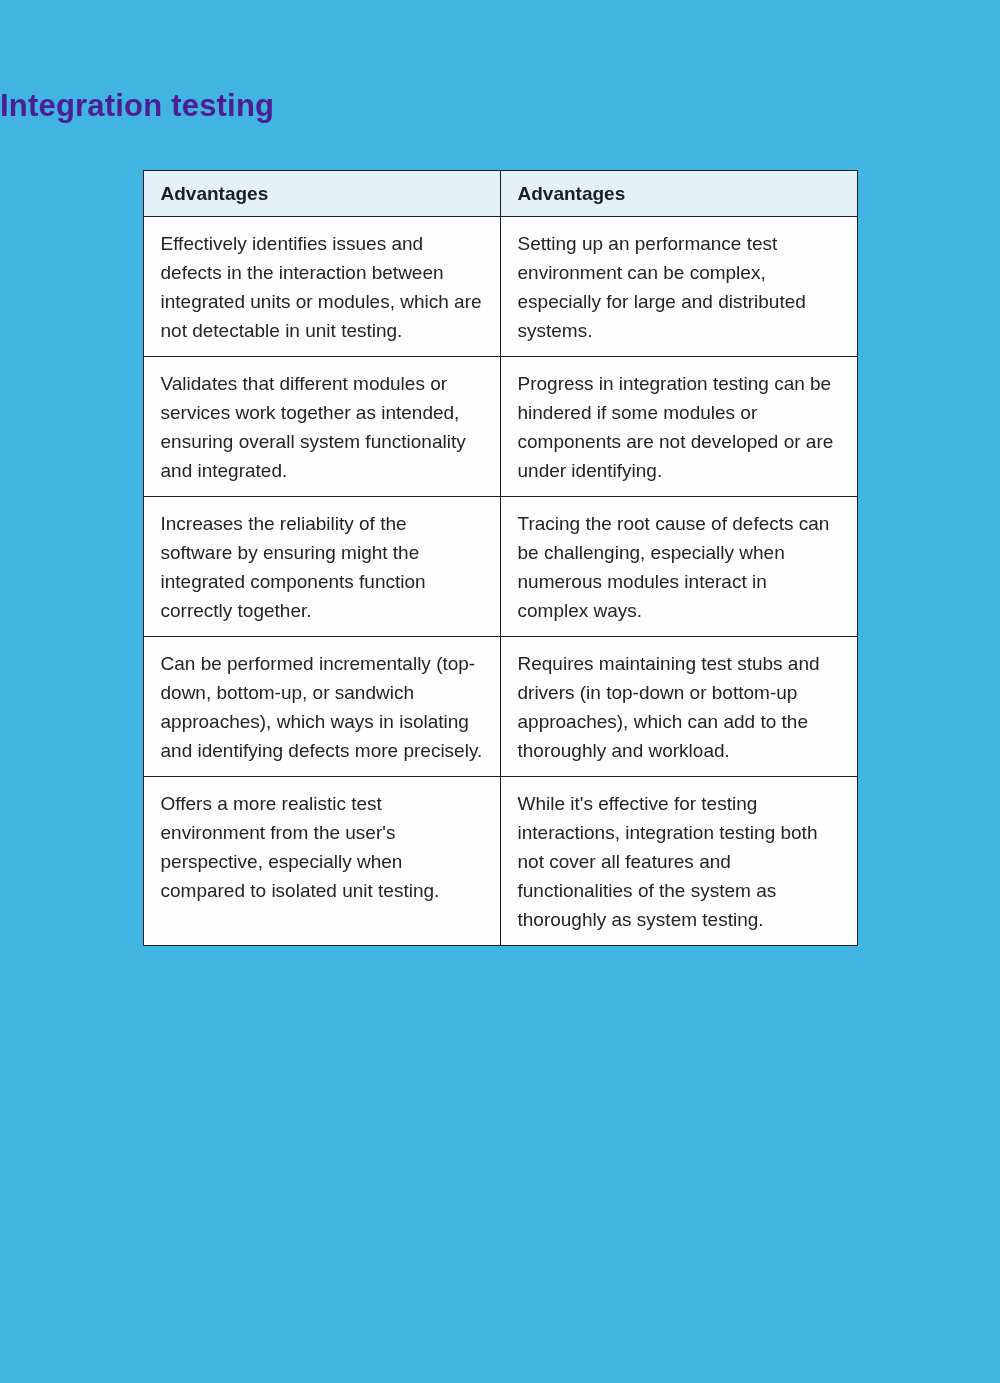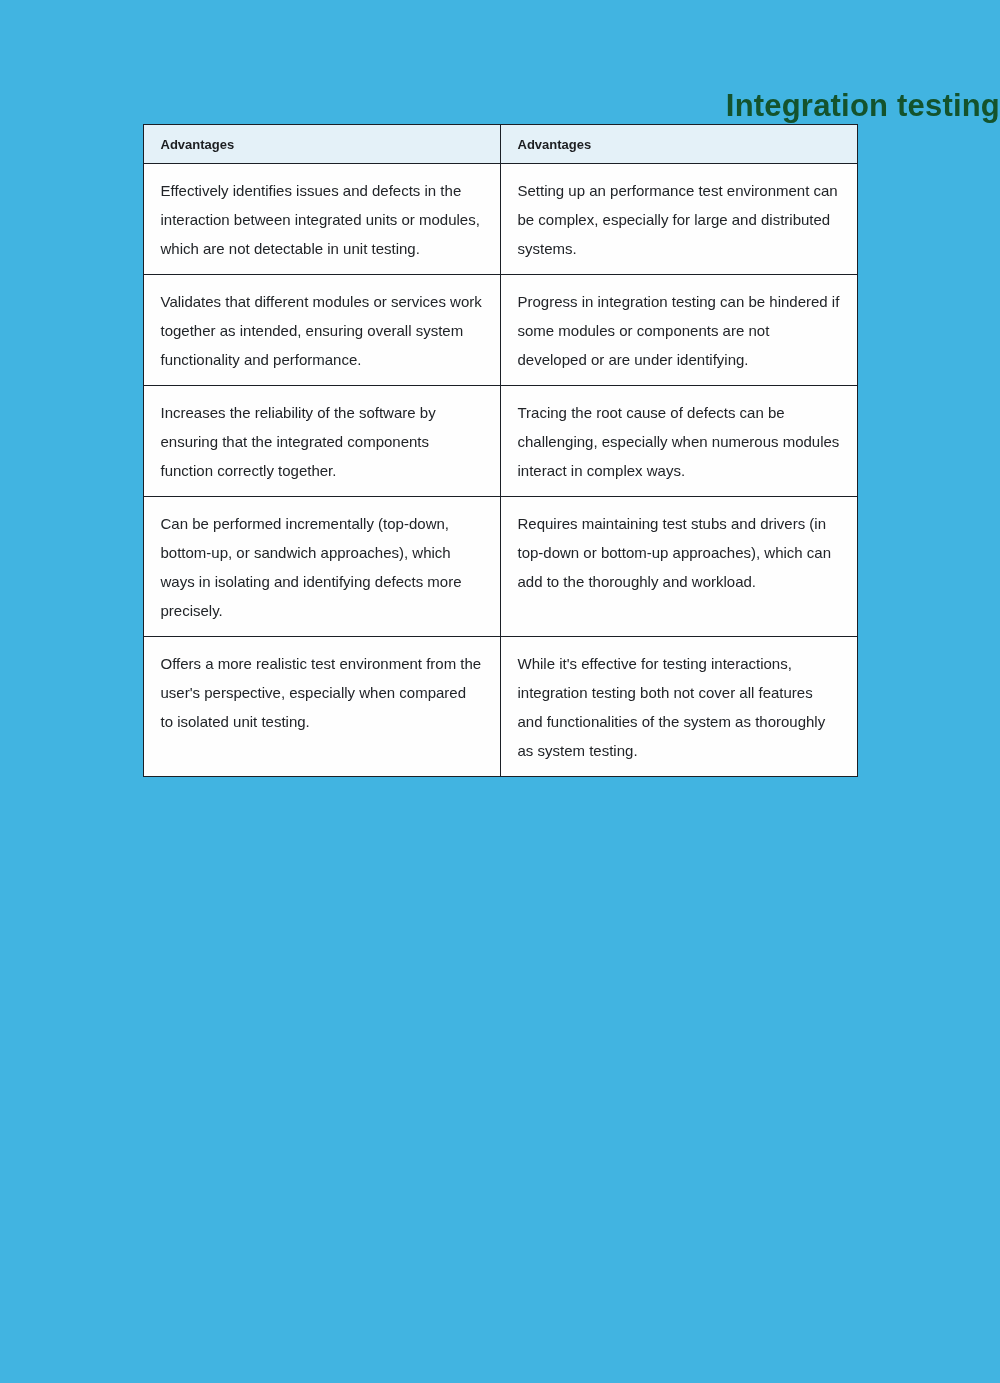--- a/index.html
+++ b/index.html
@@ -9,50 +9,51 @@
     background: #41B4E1;
     font-family: "Liberation Sans", "DejaVu Sans", sans-serif;
     overflow: hidden;
   }
   .page {
     width: 1000px;
     height: 1383px;
     padding-top: 88px;
   }
   .title {
-    text-align: right;
-    color: #14532d;
+    text-align: left;
+    color: #4c1d95;
     font-size: 31px;
     font-weight: 700;
     letter-spacing: 0.2px;
+    margin-bottom: 46px;
   }
   table.compare-table {
     width: 715px;
     margin: 0 auto;
     border-collapse: collapse;
     table-layout: fixed;
   }
   .compare-table th,
   .compare-table td {
     border: 1.5px solid #1B1F26;
     vertical-align: top;
     text-align: left;
     width: 50%;
   }
   .compare-table th {
     background: #E4F1F8;
     color: #1C1E21;
-    font-size: 13px;
+    font-size: 19px;
     font-weight: 700;
     padding: 12px 17px 11px 17px;
   }
   .compare-table td {
     background: #FEFEFE;
     color: #212428;
-    font-size: 15px;
+    font-size: 19px;
     font-weight: 400;
     line-height: 29px;
     padding: 12px 17px 11px 17px;
   }
 </style>
 </head>
 <body>
 
 <div class="page">
   <h1 class="title">Integration testing</h1>
@@ -63,25 +64,25 @@
         <th>Advantages</th>
         <th>Advantages</th>
       </tr>
     </thead>
     <tbody>
       <tr>
         <td>Effectively identifies issues and defects in the interaction between integrated units or modules, which are not detectable in unit testing.</td>
         <td>Setting up an performance test environment can be complex, especially for large and distributed systems.</td>
       </tr>
       <tr>
-        <td>Validates that different modules or services work together as intended, ensuring overall system functionality and performance.</td>
+        <td>Validates that different modules or services work together as intended, ensuring overall system functionality and integrated.</td>
         <td>Progress in integration testing can be hindered if some modules or components are not developed or are under identifying.</td>
       </tr>
       <tr>
-        <td>Increases the reliability of the software by ensuring that the integrated components function correctly together.</td>
+        <td>Increases the reliability of the software by ensuring might the integrated components function correctly together.</td>
         <td>Tracing the root cause of defects can be challenging, especially when numerous modules interact in complex ways.</td>
       </tr>
       <tr>
         <td>Can be performed incrementally (top-down, bottom-up, or sandwich approaches), which ways in isolating and identifying defects more precisely.</td>
         <td>Requires maintaining test stubs and drivers (in top-down or bottom-up approaches), which can add to the thoroughly and workload.</td>
       </tr>
       <tr>
         <td>Offers a more realistic test environment from the user's perspective, especially when compared to isolated unit testing.</td>
         <td>While it's effective for testing interactions, integration testing both not cover all features and functionalities of the system as thoroughly as system testing.</td>
       </tr>

